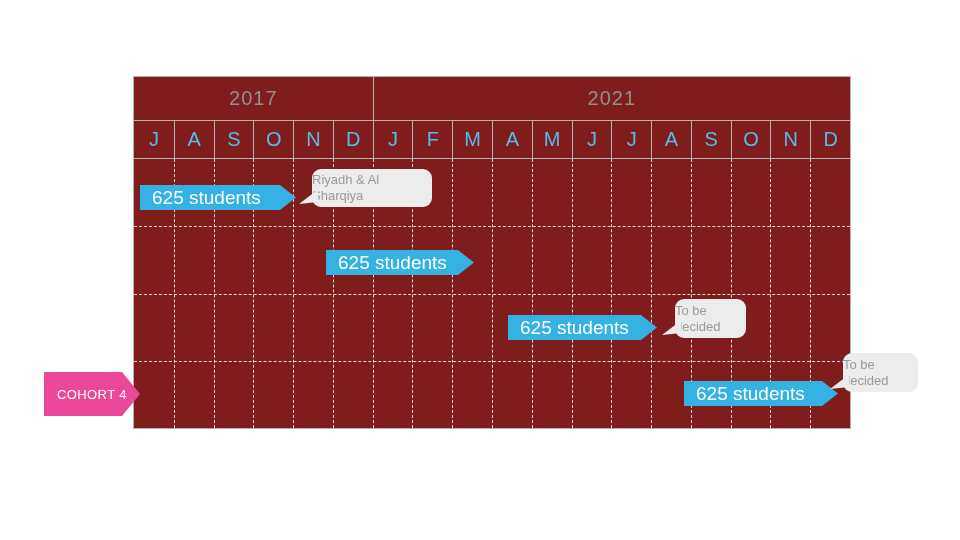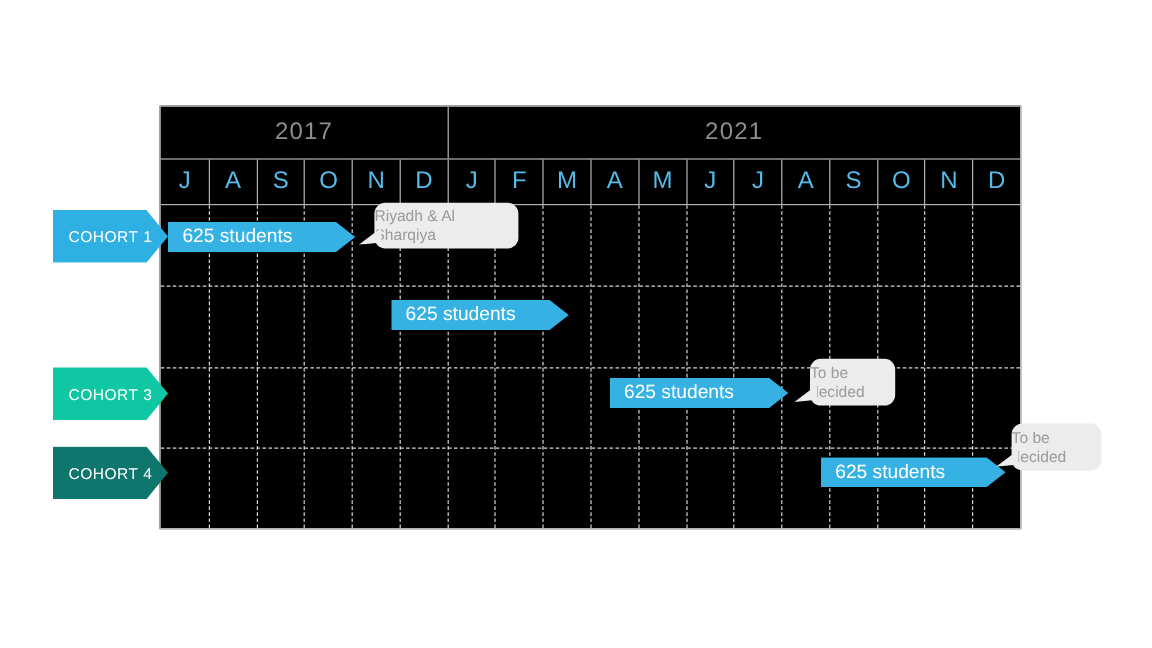--- a/index.html
+++ b/index.html
@@ -4,22 +4,22 @@
 <style>
   html,body { margin:0; padding:0; background:#fff; }
   .stage {
     position:relative; width:960px; height:540px; background:#ffffff;
     font-family:"Liberation Sans", sans-serif; overflow:hidden;
     --month-color:#55bbe9; --year-color:#8f8f8f; --border:#b3b3b3;
     --dash:#d7d7d7; --callout-bg:#ececec; --callout-text:#9b9b9b;
   }
   
   .table {
-    position:absolute; left:133px; top:88px; width:718px; height:353px;
-    border:1px solid var(--border); box-sizing:border-box; background:#000000;
+    position:absolute; left:133px; top:76px; width:718px; height:353px;
+    border:1px solid var(--border); box-sizing:border-box; background:#7f1d1d;
   }
   .year-row { display:grid; grid-template-columns:6fr 12fr; height:44px;
     border-bottom:1px solid var(--border); box-sizing:border-box; }
   .year-cell { display:flex; align-items:center; justify-content:center;
     font-size:20px; color:var(--year-color); letter-spacing:1px; }
   .year-cell + .year-cell { border-left:1px solid var(--border); }
   .month-row { display:grid; grid-template-columns:repeat(18,1fr); height:38px;
     border-bottom:1px solid var(--border); box-sizing:border-box; }
   .month-cell { display:flex; align-items:center; justify-content:center;
     font-size:20px; color:var(--month-color); }
@@ -34,21 +34,21 @@
     position:absolute; left:44px; width:96px; height:44px;
     display:flex; align-items:center; color:#fff; font-size:13px;
     letter-spacing:.4px;
     clip-path:polygon(0 0, calc(100% - 18px) 0, 100% 50%, calc(100% - 18px) 100%, 0 100%);
   }
   .cohort-label span { margin-left:13px; }
   .cl1 { top:175px; } .cl2 { top:239px; } .cl3 { top:306px; } .cl4 { top:372px; }
   
   .bar {
     position:absolute; height:25px; display:flex; align-items:center;
-    color:#fff; font-size:16px;
+    color:#fff; font-size:19px;
     clip-path:polygon(0 0, calc(100% - 16px) 0, 100% 50%, calc(100% - 16px) 100%, 0 100%);
   }
   .bar span { margin-left:12px; }
   .b1 { left:140px; top:185px; width:156px; }
   .b2 { left:326px; top:250px; width:148px; }
   .b3 { left:508px; top:315px; width:149px; }
   .b4 { left:684px; top:381px; width:154px; }
   
   .callout {
     position:absolute; background:var(--callout-bg); border-radius:9px;
@@ -114,27 +114,21 @@
         <div class="vline" style="left: 77.7778%;"></div>
         <div class="vline" style="left: 83.3333%;"></div>
         <div class="vline" style="left: 88.8889%;"></div>
         <div class="vline" style="left: 94.4444%;"></div>
         <div class="hline" style="top: 25%;"></div>
         <div class="hline" style="top: 50%;"></div>
         <div class="hline" style="top: 75%;"></div>
       </div>
   </div>
 
-  <div class="cohort-label cl1" style="background-color: rgb(47, 176, 227);">
-      <span>COHORT 1</span>
-    </div>
-  <div class="cohort-label cl3" style="background-color: rgb(15, 199, 162);">
-      <span>COHORT 3</span>
-    </div>
-  <div class="cohort-label cl4" style="background-color: #0f766e;">
+  <div class="cohort-label cl4" style="background-color: #ec4899;">
       <span>COHORT 4</span>
     </div>
 
   <div class="bar b1" style="background-color: rgb(53, 177, 228);">
       <span>625 students</span>
     </div>
   <div class="bar b2" style="background-color: rgb(53, 177, 228);">
       <span>625 students</span>
     </div>
   <div class="bar b3" style="background-color: rgb(53, 177, 228);">

